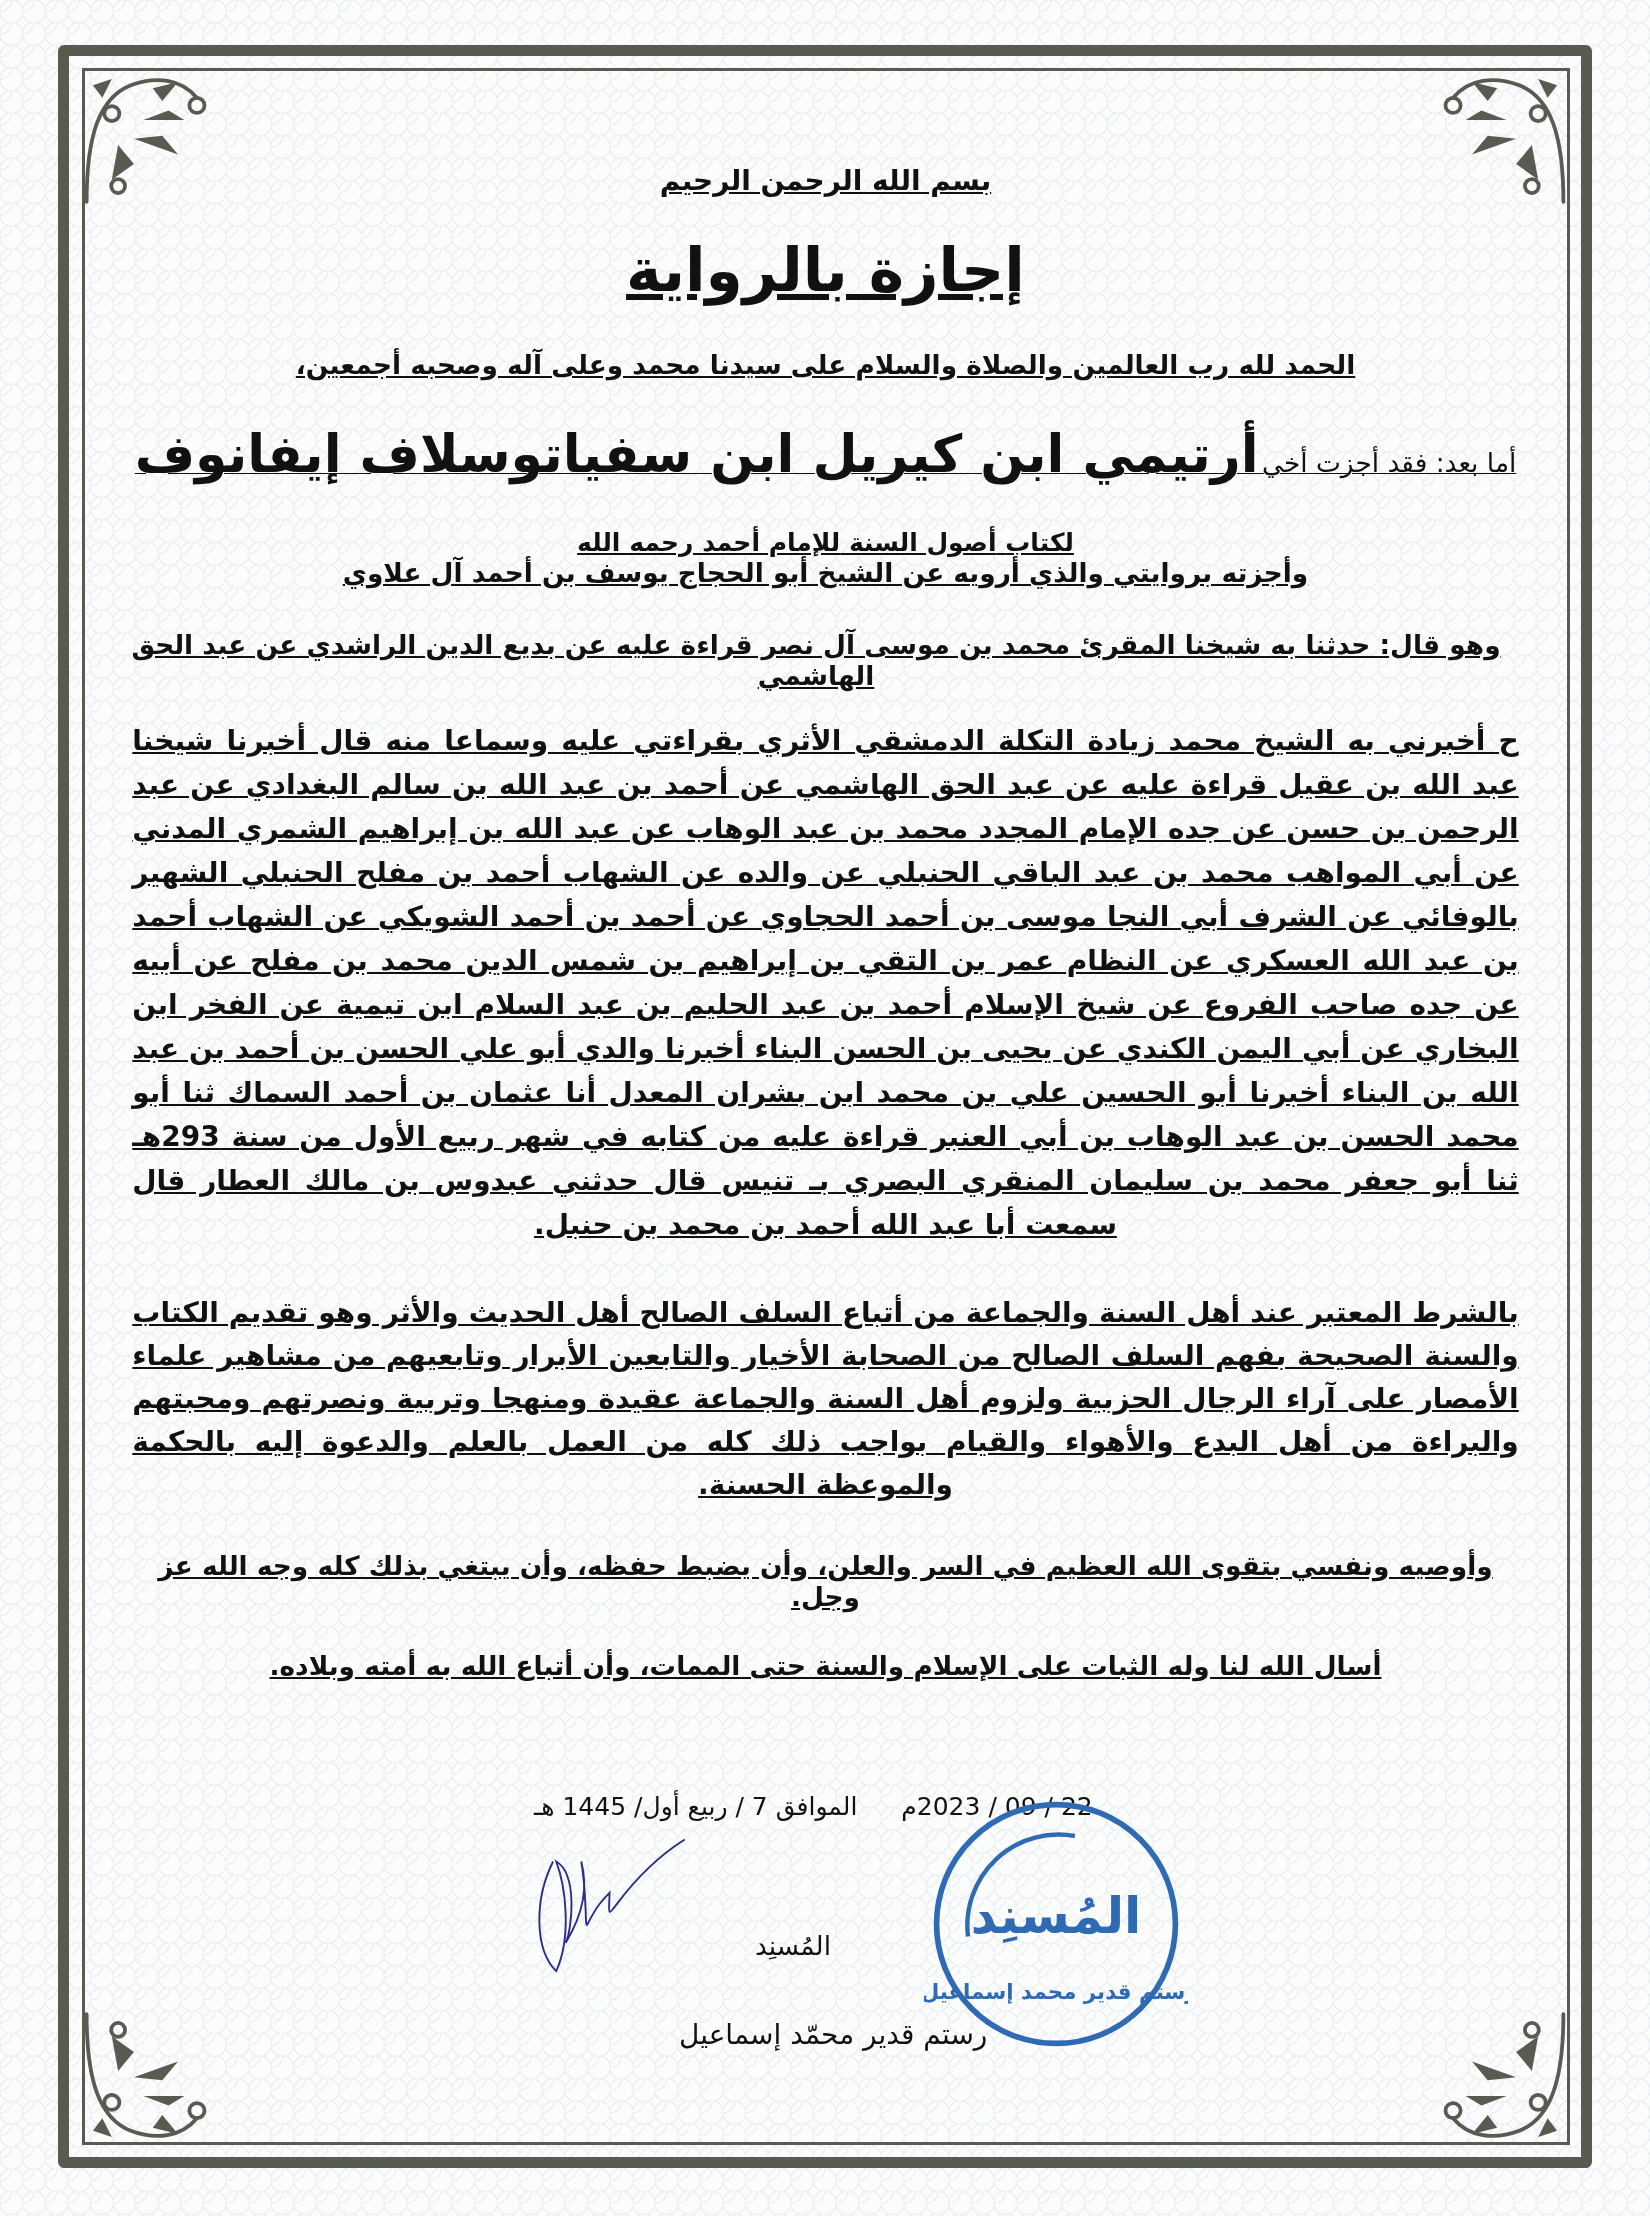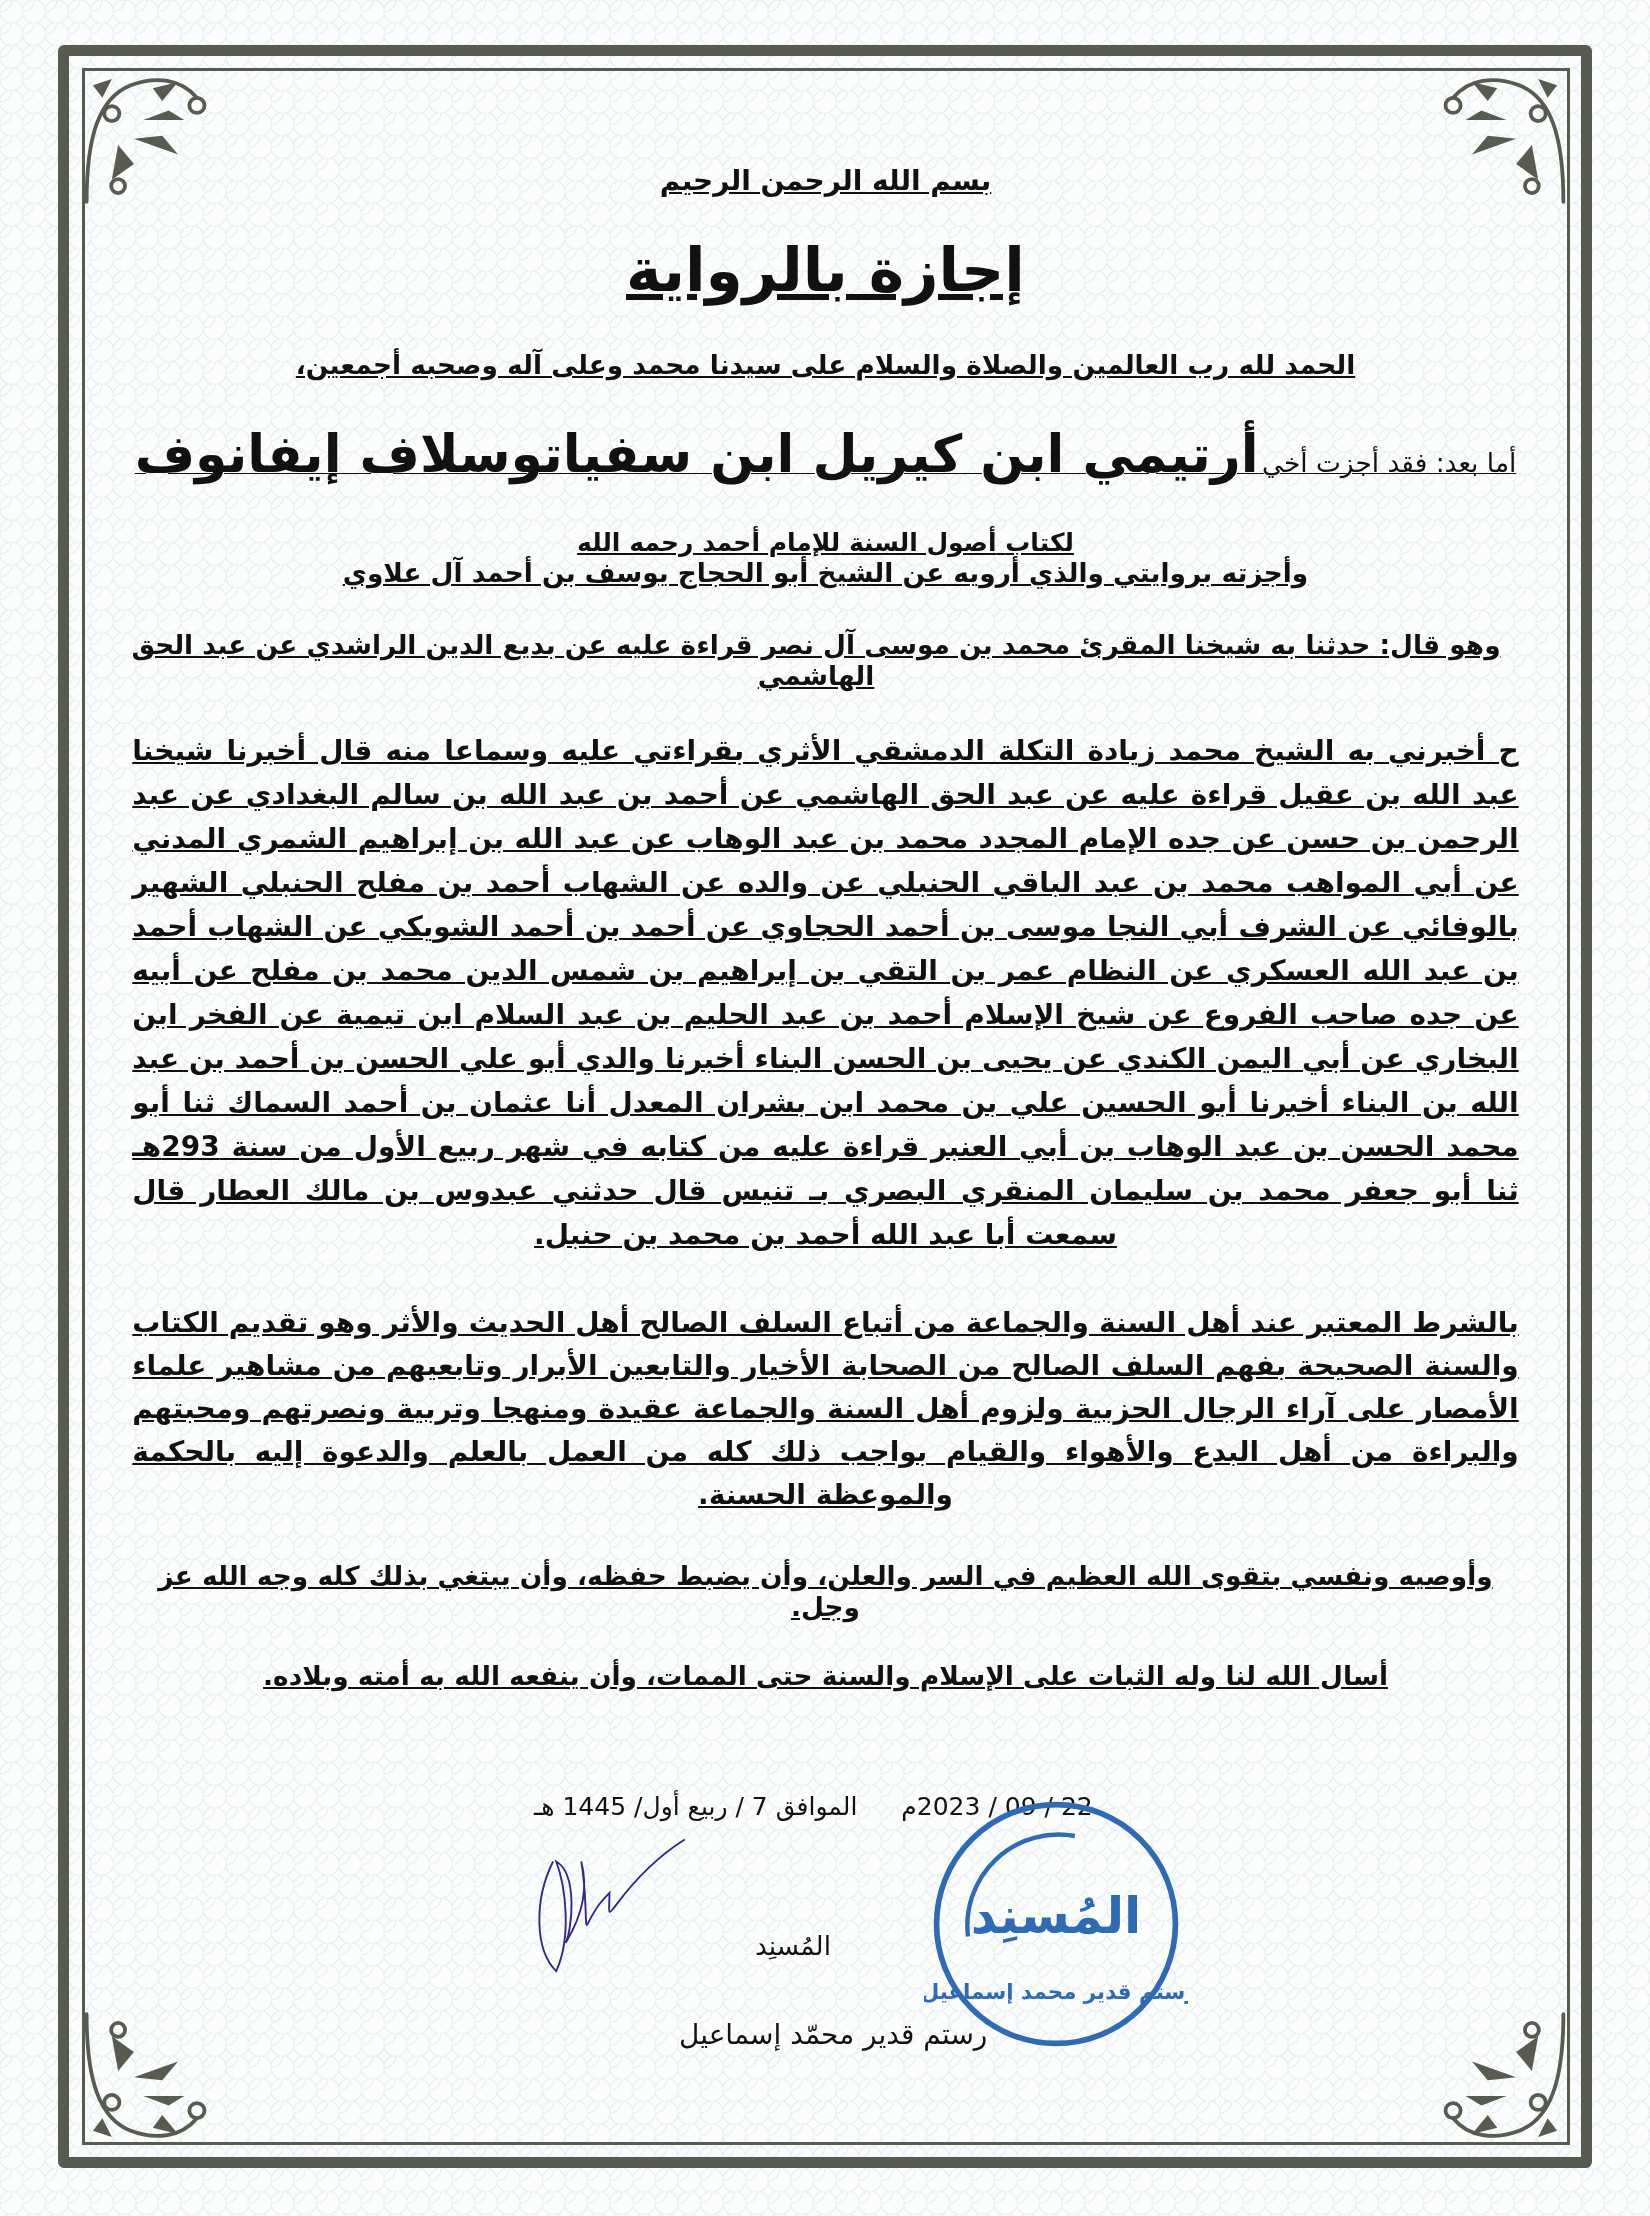--- a/index.html
+++ b/index.html
@@ -36,21 +36,21 @@
     .title { font-size: 60px; font-weight: bold; margin-top: 38px; }
     .praise { font-size: 26.4px; font-weight: bold; margin-top: 44px; }
     .grant-line { margin-top: 44px; font-weight: bold; }
     .grant-line .lead { font-size: 26.4px; font-weight: normal; }
     .grant-line .name { font-size: 52px; }
     .book-line { font-size: 25px; font-weight: bold; margin-top: 44px; }
     .book-line b { font-weight: bold; }
     .narr-line { font-size: 26.4px; font-weight: bold; }
     .said-line { font-size: 26.4px; margin-top: 41px; text-align: center; padding-right: 19px; font-weight: bold;}
     .chain {
-      font-size: 28px; font-weight: bold; line-height: 44px; margin-top: 38px;
+      font-size: 28px; font-weight: bold; line-height: 44px; margin-top: 28px;
       text-align: justify; text-align-last: center; padding: 0 6.3px;
     }
     .condition {
       font-size: 28px; font-weight: bold; line-height: 43px; margin-top: 44px;
       text-align: justify; text-align-last: center; padding: 0 6.3px;
     }
     .advice { font-size: 26.4px; font-weight: bold; margin-top: 44px; }
     .prayer { font-size: 26.4px; font-weight: bold; margin-top: 38px; }
 
     .date-row {
@@ -140,21 +140,21 @@
   <div class="book-line">
     <span>لكتاب</span>
     <b>أصول السنة</b>
     <span>للإمام أحمد رحمه الله</span>
   </div>
   <div class="narr-line">وأجزته بروايتي والذي أرويه عن الشيخ أبو الحجاج يوسف بن أحمد آل علاوي</div>
   <div class="said-line">وهو قال: حدثنا به شيخنا المقرئ محمد بن موسى آل نصر قراءة عليه عن بديع الدين الراشدي عن عبد الحق الهاشمي</div>
   <div class="chain">ح أخبرني به الشيخ محمد زيادة التكلة الدمشقي الأثري بقراءتي عليه وسماعا منه قال أخبرنا شيخنا عبد الله بن عقيل قراءة عليه عن عبد الحق الهاشمي عن أحمد بن عبد الله بن سالم البغدادي عن عبد الرحمن بن حسن عن جده الإمام المجدد محمد بن عبد الوهاب عن عبد الله بن إبراهيم الشمري المدني عن أبي المواهب محمد بن عبد الباقي الحنبلي عن والده عن الشهاب أحمد بن مفلح الحنبلي الشهير بالوفائي عن الشرف أبي النجا موسى بن أحمد الحجاوي عن أحمد بن أحمد الشويكي عن الشهاب أحمد بن عبد الله العسكري عن النظام عمر بن التقي بن إبراهيم بن شمس الدين محمد بن مفلح عن أبيه عن جده صاحب الفروع عن شيخ الإسلام أحمد بن عبد الحليم بن عبد السلام ابن تيمية عن الفخر ابن البخاري عن أبي اليمن الكندي عن يحيى بن الحسن البناء أخبرنا والدي أبو علي الحسن بن أحمد بن عبد الله بن البناء أخبرنا أبو الحسين علي بن محمد ابن بشران المعدل أنا عثمان بن أحمد السماك ثنا أبو محمد الحسن بن عبد الوهاب بن أبي العنبر قراءة عليه من كتابه في شهر ربيع الأول من سنة 293هـ ثنا أبو جعفر محمد بن سليمان المنقري البصري بـ تنيس قال حدثني عبدوس بن مالك العطار قال سمعت أبا عبد الله أحمد بن محمد بن حنبل.</div>
   <div class="condition">بالشرط المعتبر عند أهل السنة والجماعة من أتباع السلف الصالح أهل الحديث والأثر وهو تقديم الكتاب والسنة الصحيحة بفهم السلف الصالح من الصحابة الأخيار والتابعين الأبرار وتابعيهم من مشاهير علماء الأمصار على آراء الرجال الحزبية ولزوم أهل السنة والجماعة عقيدة ومنهجا وتربية ونصرتهم ومحبتهم والبراءة من أهل البدع والأهواء والقيام بواجب ذلك كله من العمل بالعلم والدعوة إليه بالحكمة والموعظة الحسنة.</div>
   <div class="advice">وأوصيه ونفسي بتقوى الله العظيم في السر والعلن، وأن يضبط حفظه، وأن يبتغي بذلك كله وجه الله عز وجل.</div>
-  <div class="prayer">أسال الله لنا وله الثبات على الإسلام والسنة حتى الممات، وأن ينفعه الله به أمته وبلاده.</div>
+  <div class="prayer">أسال الله لنا وله الثبات على الإسلام والسنة حتى الممات، وأن أتباع الله به أمته وبلاده.</div>
 </div>
 
 <div class="date-row">
   <span>22 / 09 / 2023م</span>
   <span>الموافق 7 / ربيع أول/ 1445 هـ</span>
 </div>
 
 <div class="signature">
   <svg viewBox="0 0 260 230" width="163" height="145">
     <path d="M40 40 C10 100 10 180 45 215 C70 160 60 80 45 40 C80 60 70 150 60 170 C90 120 95 80 85 40 C95 100 90 150 95 140 C110 110 120 100 130 90 C130 120 125 130 140 110 C170 70 210 30 250 5" fill="none" stroke="#2e2a8a" stroke-width="3"></path>

